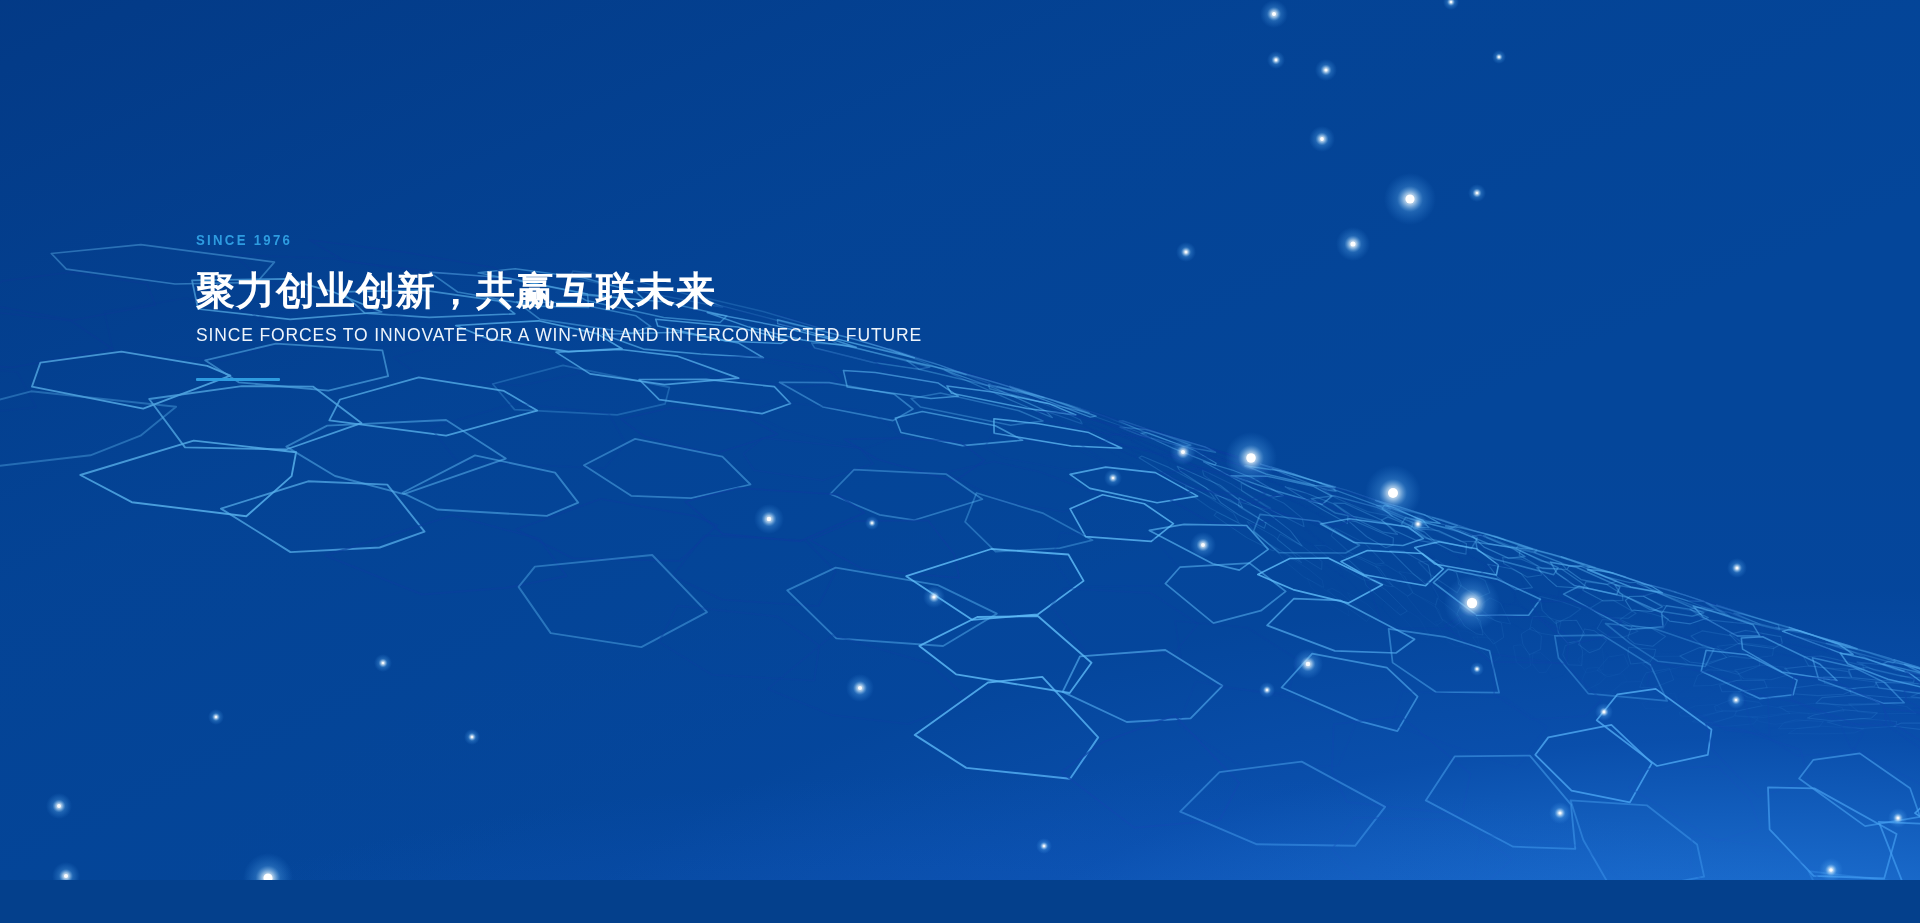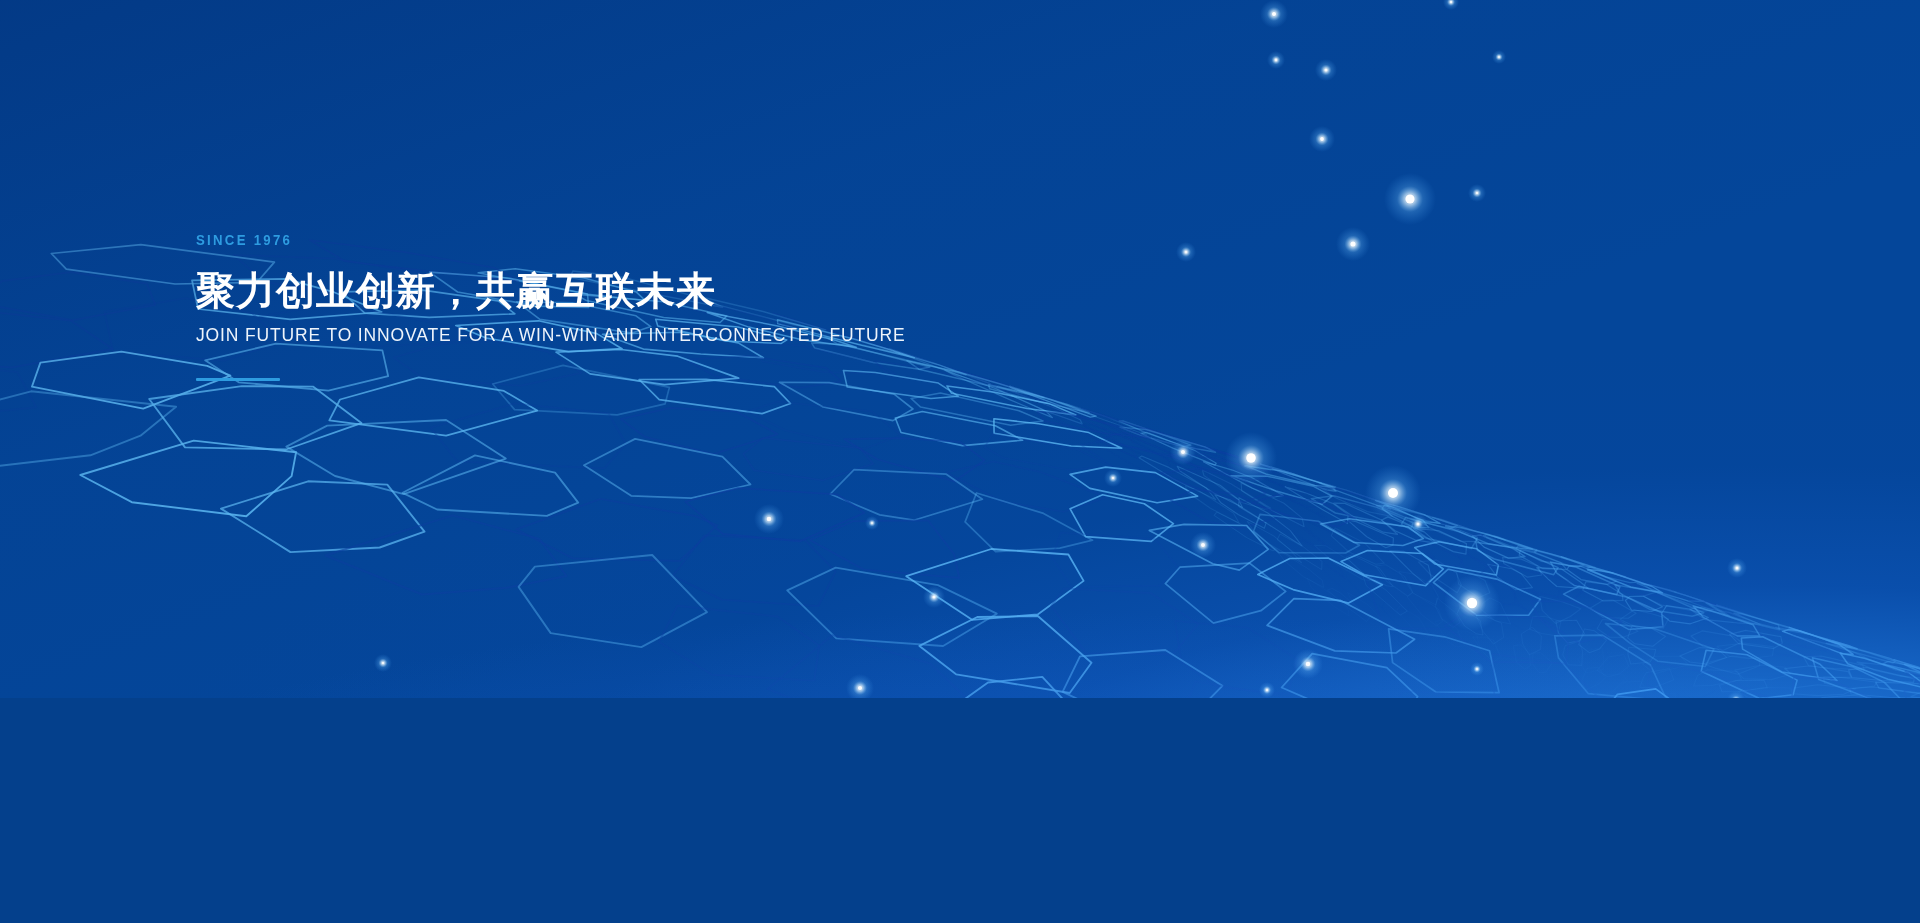--- a/index.html
+++ b/index.html
@@ -3,21 +3,21 @@
 <meta charset="utf-8">
 <style>
   html, body {
     margin: 0;
     padding: 0;
     background: #04408c;
   }
   #stage {
     position: relative;
     width: 1920px;
-    height: 698px;
+    height: 880px;
     overflow: hidden;
     background: #4c1d95;
     font-family: "Liberation Sans", sans-serif;
   }
 
   
   .bg-base {
     position: absolute;
     inset: 0;
     background: #04469a;
@@ -742,17 +742,17 @@
         <circle cx="1690" cy="900" r="14" fill="url(#dotGlow)" opacity="0.85"></circle>
         <circle cx="1690" cy="900" r="2.2" fill="#ffffff" opacity="0.9"></circle>
         <circle cx="292" cy="913" r="11" fill="url(#dotGlow)" opacity="0.85"></circle>
         <circle cx="292" cy="913" r="1.6" fill="#ffffff" opacity="0.85"></circle>
       </g>
   </svg>
 
   <div class="copy">
     <div class="since">SINCE  1976</div>
     <h1 class="headline">聚力创业创新，共赢互联未来</h1>
-    <p class="subline">JOIN FUTURE TO INNOVATE FOR A WIN-WIN AND INTERCONNECTED FUTURE</p>
+    <p class="subline">SINCE FORCES TO INNOVATE FOR A WIN-WIN AND INTERCONNECTED FUTURE</p>
     <div class="rule"></div>
   </div>
 
 </div>
 
 </body></html>

